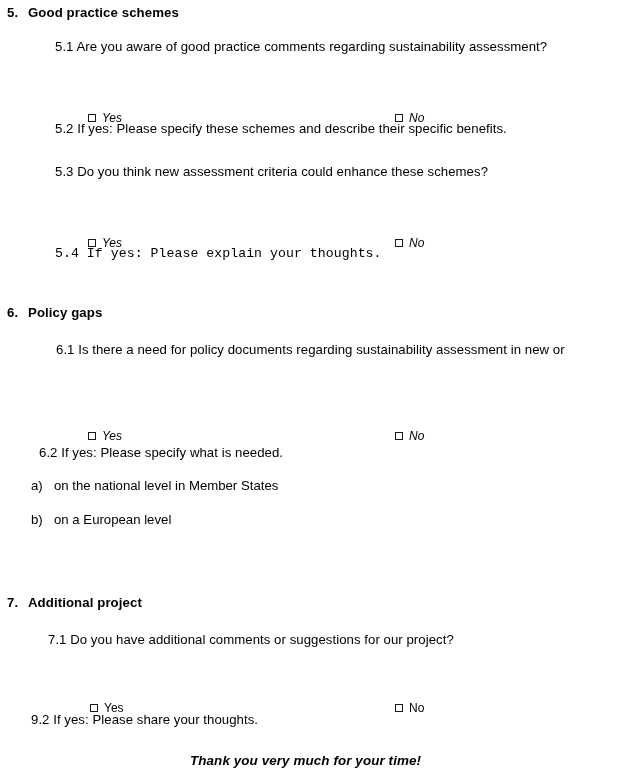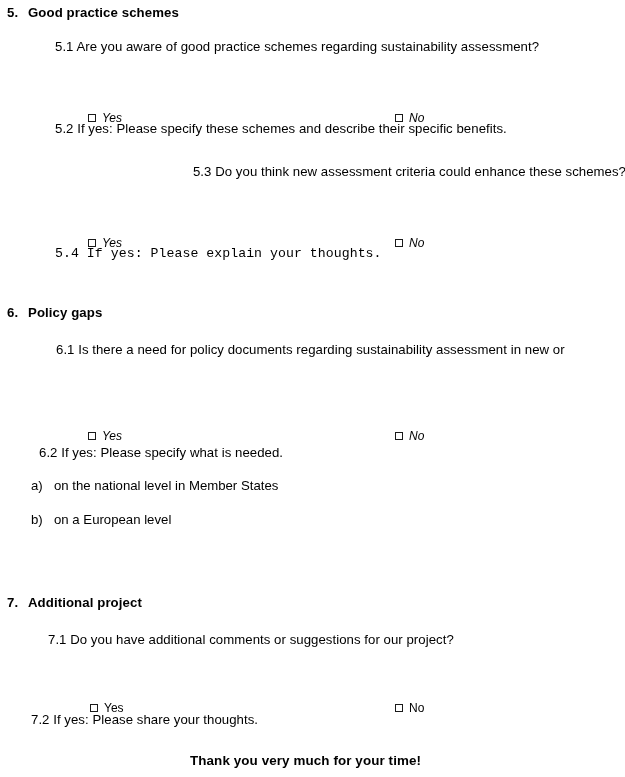--- a/index.html
+++ b/index.html
@@ -88,56 +88,57 @@
   .letter-item .lnum {
     width: 23px;
     flex: 0 0 23px;
   }
 
   
   .closing {
     position: absolute;
     font-size: 13.4px;
     font-weight: bold;
+    font-style: italic;
     white-space: nowrap;
     letter-spacing: 0.1px;
   }
 </style>
 </head>
 <body>
 
 <div class="page">
 
   <div class="section-head" style="left:7px; top:5px;">
     <span class="num">5.</span>
     <span class="title">Good practice schemes</span>
   </div>
 
   <div class="question" style="left:55px; top:37px; width:565px;">
     <span>5.1 </span>
-    <span>Are you aware of good practice schemes regarding sustainability assessment?</span>
+    <span>Are you aware of good practice comments regarding sustainability assessment?</span>
   </div>
 
   <div class="answer-row" style="top:74px;">
     <label class="opt italic" style="left:88px;">
       <span class="box"></span>
       <span class="lbl">Yes</span>
     </label>
     <label class="opt italic" style="left:395px;">
       <span class="box"></span>
       <span class="lbl">No</span>
     </label>
   </div>
 
   <div class="question" style="left:55px; top:119px; width:565px;">
     <span>5.2 </span>
     <span>If yes: Please specify these schemes and describe their specific benefits.</span>
   </div>
 
-  <div class="question" style="left:61px; top:162px; width:565px;text-align:right;">
+  <div class="question" style="left:55px; top:162px; width:565px;">
     <span>5.3 </span>
     <span>Do you think new assessment criteria could enhance these schemes?</span>
   </div>
 
   <div class="answer-row" style="top:199px;">
     <label class="opt italic" style="left:88px;">
       <span class="box"></span>
       <span class="lbl">Yes</span>
     </label>
     <label class="opt italic" style="left:395px;">
@@ -202,19 +203,19 @@
       <span class="box"></span>
       <span class="lbl">Yes</span>
     </label>
     <label class="opt" style="left:395px;">
       <span class="box"></span>
       <span class="lbl">No</span>
     </label>
   </div>
 
   <div class="question" style="left:31px; top:710px; width:585px;">
-    <span>7.2 </span>
+    <span>9.2 </span>
     <span>If yes: Please share your thoughts.</span>
   </div>
 
   <div class="closing" style="left:190px; top:753px;">Thank you very much for your time!</div>
 
 </div>
 
 </body></html>

